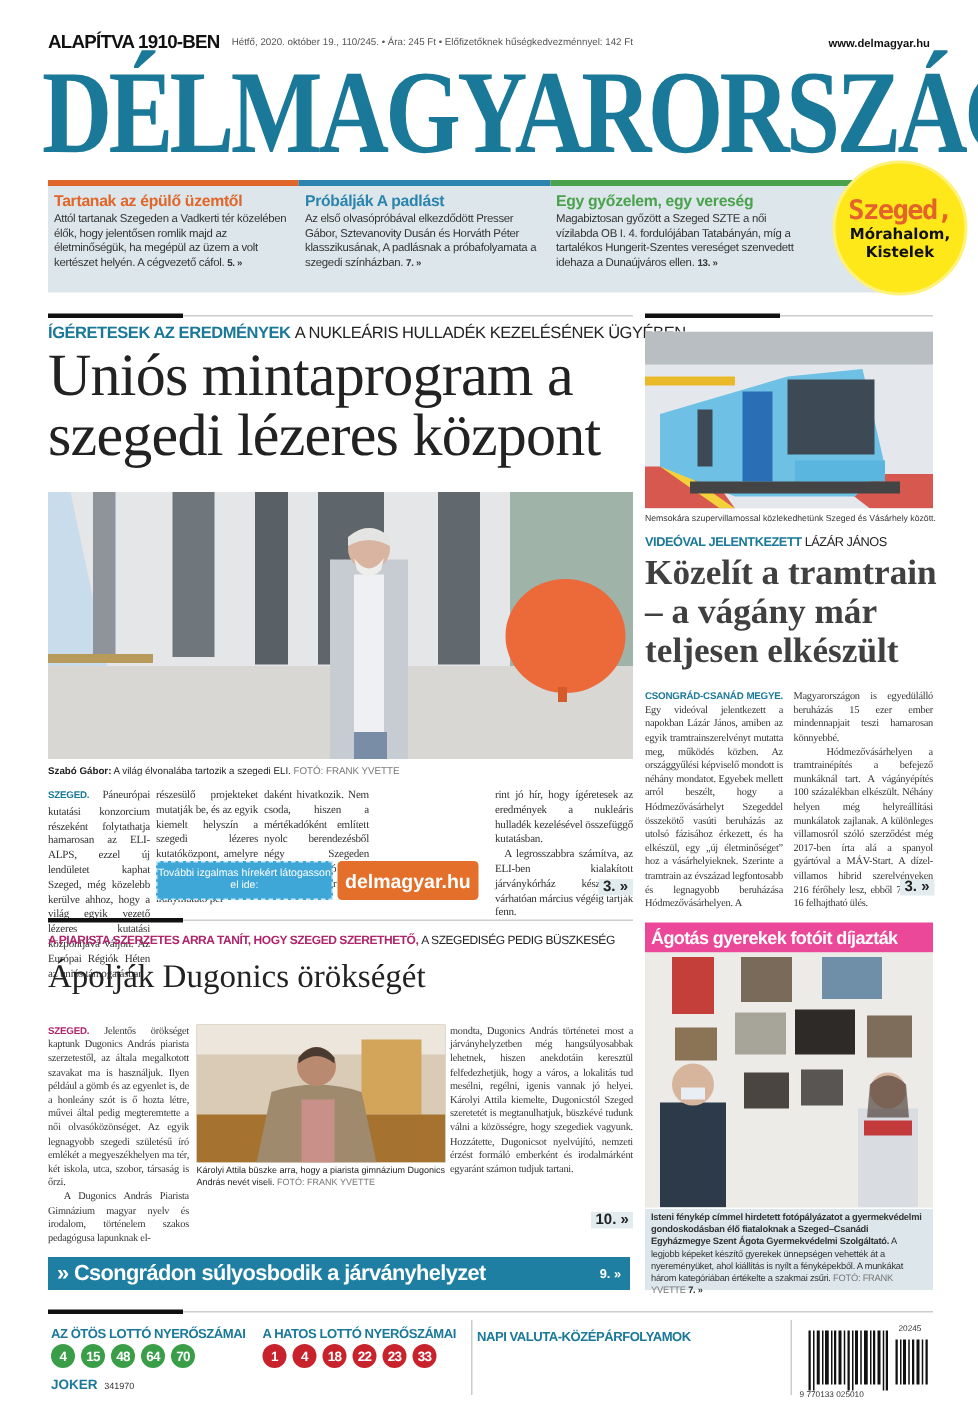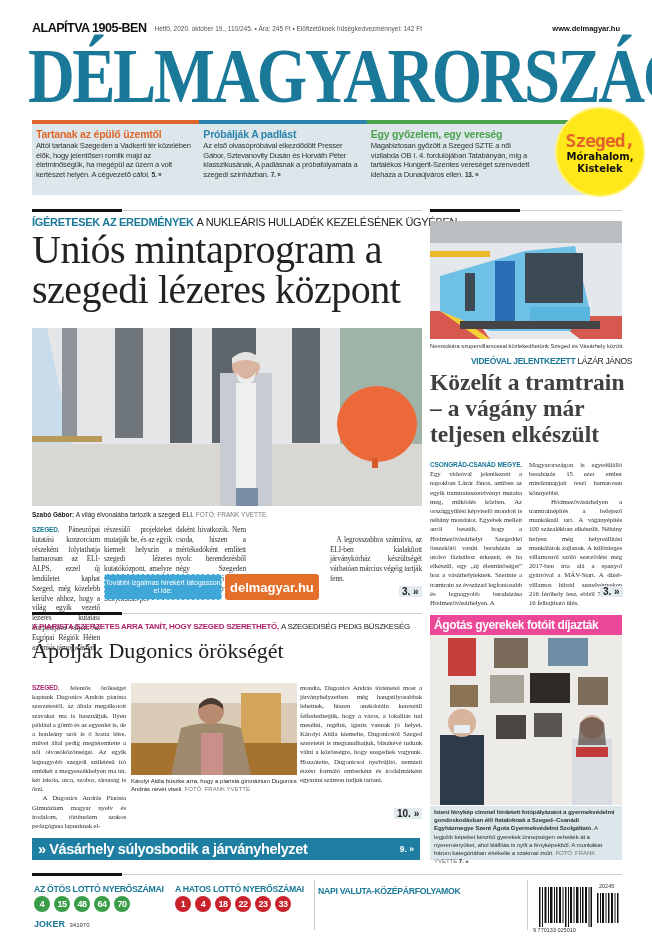--- a/index.html
+++ b/index.html
@@ -39,21 +39,21 @@
   .body-col { font-family: "Liberation Serif", serif; font-size: 7.4px; line-height: 9.8px; color: #333; text-align: justify; letter-spacing: -0.15px; }
   .dateline { font-family: "Liberation Sans", sans-serif; font-weight: bold; color: #1a7898; font-size: 6.5px; }
   #promo { left: 104px; top: 574px; width: 215px; height: 26px; display: flex; }
   #promo-left { background: #3fa7d8; border: 1px dashed #cde9f7; width: 125px; color: #fff; font-size: 7px; text-align: center; display: flex; align-items: center; justify-content: center; line-height: 8.5px; }
   #promo-right { background: #e46f2a; width: 100px; color: #fff; font-weight: bold; font-size: 13px; display: flex; align-items: center; justify-content: center; border-radius: 3px; margin-left: 3px; }
   .pageref { font-weight: bold; font-size: 10px; color: #222; background: #e2ecef; padding: 0 3px; }
 
   
   #photo2 { left: 430px; top: 221px; width: 192px; height: 118px; overflow: hidden; background: #e9edf0; }
   #caption2 { left: 430px; top: 343px; font-size: 5.8px; color: #333; white-space: nowrap; }
-  #kicker2 { left: 430px; top: 356px; font-size: 8.5px; font-weight: bold; white-space: nowrap; letter-spacing: -0.3px; margin-left: 41px; }
+  #kicker2 { left: 430px; top: 356px; font-size: 8.5px; font-weight: bold; white-space: nowrap; letter-spacing: -0.3px; }
   #headline2 { left: 430px; top: 369px; width: 200px; font-size: 23.5px; line-height: 26px; color: #404040; font-weight: bold; }
 
   
   #kicker3 { left: 32px; top: 622px; font-size: 8px; font-weight: bold; white-space: nowrap; letter-spacing: -0.3px; }
   #headline3 { left: 32px; top: 634px; font-size: 22px; line-height: 34px; color: #222; white-space: nowrap; }
   #photo3 { left: 131px; top: 683px; width: 166px; height: 92px; overflow: hidden; background: #c8b29a; }
   #caption3 { left: 131px; top: 778px; width: 170px; font-size: 6px; line-height: 7.5px; color: #222; }
 
   
   #agotas-title { left: 430px; top: 615px; width: 192px; height: 20px; background: #ec4899; color: #fff; font-weight: bold; font-size: 12px; padding-left: 4px; line-height: 20px; letter-spacing: -0.4px; }
@@ -83,21 +83,21 @@
   .fx-label { font-size: 6.2px; color: #333; }
   .fx-val { font-size: 13px; font-weight: bold; color: #111; white-space: nowrap; letter-spacing: -0.3px; }
   .fx-arrow { color: #1a7898; font-size: 10px; }
 
   #barcode { left: 533px; top: 883px; width: 90px; height: 52px; }
 </style>
 </head>
 <body>
 
 <div id="topbar" class="abs">
-  <span id="founded">ALAPÍTVA 1905-BEN</span>
+  <span id="founded">ALAPÍTVA 1910-BEN</span>
   <span id="issue-info">Hétfő, 2020. október 19., 110/245. • Ára: 245 Ft • Előfizetőknek hűségkedvezménnyel: 142 Ft</span>
   <span id="website">www.delmagyar.hu</span>
 </div>
 <div id="masthead" class="abs serif">DÉLMAGYARORSZÁG</div>
 
 <div id="teasers" class="abs">
   <div class="teaser" style="border-top-color:#e0662a">
     <h3 style="color:#e0662a">Tartanak az épülő üzemtől</h3>
     <p><span>Attól tartanak Szegeden a Vadkerti tér közelében élők, hogy jelentősen romlik majd az életminőségük, ha megépül az üzem a volt kertészet helyén. A cégvezető cáfol.</span> <span class="ref">5. »</span></p>
   </div>
@@ -153,21 +153,21 @@
   <b>Szabó Gábor:</b> <span>A világ élvonalába tartozik a szegedi ELI.</span> <span style="color:#777">FOTÓ: FRANK YVETTE</span>
 </div>
 
 <div class="abs body-col" style="left:32px;top:525px;width:68px">
   <span class="dateline">SZEGED.</span> <span>Páneurópai kutatási konzorcium részeként folytathatja hamarosan az ELI-ALPS, ezzel új lendületet kaphat Szeged, még közelebb kerülve ahhoz, hogy a világ egyik vezető lézeres kutatási központjává váljon. Az Európai Régiók Héten az uniós támogatásban</span>
 </div>
 <div class="abs body-col" style="left:104px;top:525px;width:68px">részesülő projekteket mutatják be, és az egyik kiemelt helyszín a szegedi lézeres kutatóközpont, amelyre egy amerikai tanulmány is iránymutató pél-</div>
 <div class="abs body-col" style="left:176px;top:525px;width:70px">daként hivatkozik. Nem csoda, hiszen a mértékadóként említett nyolc berendezésből négy Szegeden működik. Szabó Gábor fizikusprofesszor sze-</div>
 <div class="abs body-col" style="left:254px;top:525px;width:70px"></div>
 <div class="abs body-col" style="left:330px;top:525px;width:92px">
-  <br>&nbsp;&nbsp;<span>A legrosszabbra számítva, az ELI-ben kialakított járványkórház készültségét várhatóan március végéig tartják fenn.</span>
+  <span>rint jó hír, hogy ígéretesek az eredmények a nukleáris hulladék kezelésével összefüggő kutatásban.</span><br>&nbsp;&nbsp;<span>A legrosszabbra számítva, az ELI-ben kialakított járványkórház készültségét várhatóan március végéig tartják fenn.</span>
 </div>
 <span class="abs pageref" style="left:399px;top:586px">3. »</span>
 
 <div id="promo" class="abs">
   <div id="promo-left">További izgalmas hírekért látogasson el ide:</div>
   <div id="promo-right">delmagyar.hu</div>
 </div>
 
 <div id="photo2" class="abs">
   <svg width="192" height="118" viewBox="0 0 192 118">
@@ -248,21 +248,21 @@
     <rect x="146" y="112" width="32" height="10" fill="#c33a3a"></rect>
     <circle cx="162" cy="92" r="12" fill="#d9b8a4"></circle>
     <path d="M150 88 Q162 76 174 88 L176 110 L148 110 Z" fill="#3a2a22" opacity="0.6"></path>
   </svg>
 </div>
 <div id="agotas-text" class="abs">
   <b>Isteni fénykép címmel hirdetett fotópályázatot a gyermekvédelmi gondoskodásban élő fiataloknak a Szeged–Csanádi Egyházmegye Szent Ágota Gyermekvédelmi Szolgáltató.</b> <span>A legjobb képeket készítő gyerekek ünnepségen vehették át a nyereményüket, ahol kiállítás is nyílt a fényképekből. A munkákat három kategóriában értékelte a szakmai zsűri.</span> <span style="color:#777">FOTÓ: FRANK YVETTE</span> <b>7. »</b>
 </div>
 
 <div id="banner" class="abs">
-  <span id="banner-text">» Vásárhely súlyosbodik a járványhelyzet</span>
+  <span id="banner-text">» Csongrádon súlyosbodik a járványhelyzet</span>
   <span id="banner-ref">9. »</span>
 </div>
 
 <div class="abs rule" style="left:32px;top:873px;width:90px"></div>
 <div class="abs hair" style="left:122px;top:874px;width:500px"></div>
 
 <div class="abs" style="left:34px;top:884px">
   <div class="lotto-title">AZ ÖTÖS LOTTÓ NYERŐSZÁMAI</div>
   <div class="balls">
     <div class="ball green">4</div>

